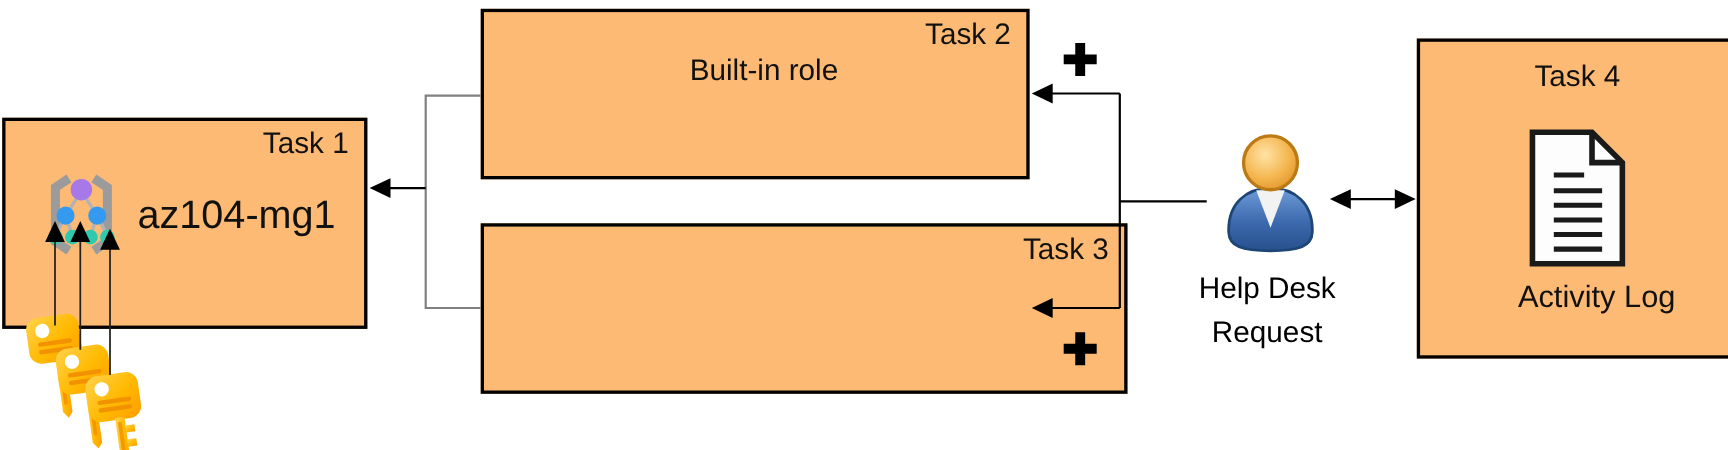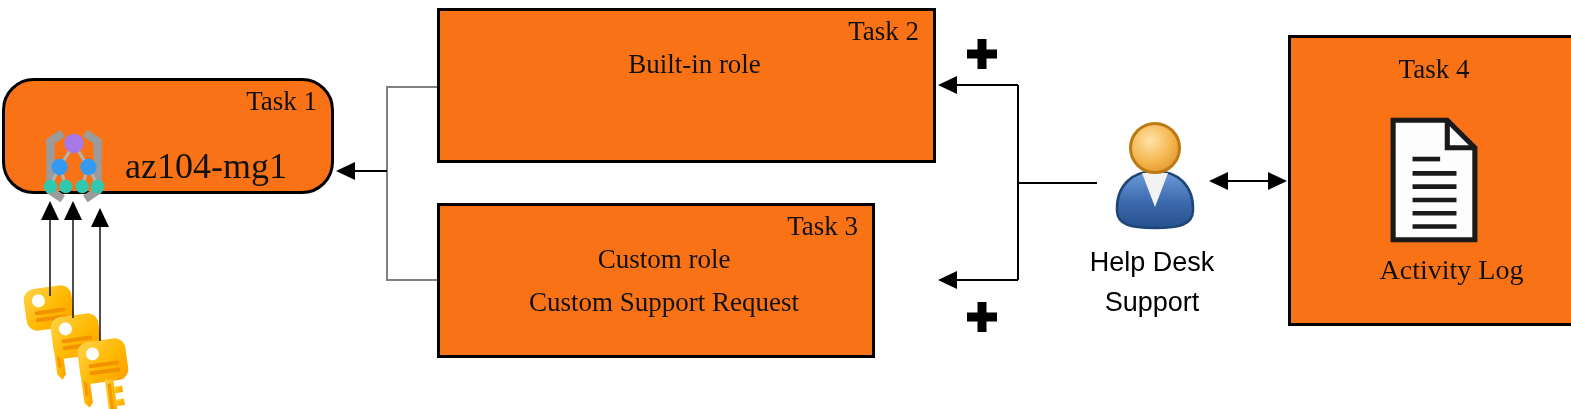--- a/index.html
+++ b/index.html
@@ -1,31 +1,31 @@
 <!DOCTYPE html>
 <html><head>
 <meta charset="utf-8">
 <style>
   html,body{margin:0;padding:0;background:#fff;}
   .canvas{
     position:relative;width:1571px;height:409px;background:#ffffff;overflow:hidden;
     font-family:"Liberation Sans","DejaVu Sans",sans-serif;color:#1a1a1a;
   }
   .box{
-    position:absolute;background:#f97316;border:3px solid #000;box-sizing:border-box;font-family:Liberation Serif, serif;
+    position:absolute;background:#fdba74;border:3px solid #000;box-sizing:border-box;
   }
   .task-label{
     position:absolute;top:5px;right:14px;font-size:27px;line-height:30px;color:#111;
   }
   .box-lines{
     position:absolute;left:16px;right:0;top:32px;text-align:center;font-size:27px;line-height:43px;color:#111;
   }
-  #task1{left:2px;top:78px;width:332px;height:116px;border-radius:32px;}
+  #task1{left:2px;top:107px;width:332px;height:192px;}
   #task2{left:437px;top:8px;width:499px;height:155px;}
-  #task3{left:437px;top:203px;width:438px;height:155px;}
+  #task3{left:437px;top:203px;width:588px;height:155px;}
   #task4{left:1288px;top:35px;width:292px;height:291px;}
   .t1-content{
     position:absolute;left:30px;top:44px;height:82px;display:flex;align-items:center;gap:12px;
   }
   .t1-name{font-size:36px;color:#111;white-space:nowrap;}
   .t4-title{position:absolute;top:16px;left:0;right:0;text-align:center;font-size:27px;color:#111;}
   .t4-icon{position:absolute;left:50%;top:78px;transform:translateX(-50%);}
   .t4-caption{position:absolute;top:216px;left:0;right:0;text-align:center;font-size:28px;color:#111;padding-left:35px;}
   .person-wrap{position:absolute;left:1105px;top:118px;width:100px;height:114px;}
   .person-label{
@@ -68,24 +68,20 @@
 
   <div class="box" id="task2">
     <div class="task-label">Task 2</div>
     <div class="box-lines">
       <div>Built-in role</div>
     </div>
   </div>
 
   <div class="box" id="task3">
     <div class="task-label">Task 3</div>
-    <div class="box-lines">
-      <div>Custom role</div>
-      <div>Custom Support Request</div>
-    </div>
   </div>
 
   <div class="box" id="task4">
     <div class="t4-title">Task 4</div>
     <svg class="t4-icon" width="94" height="128" viewBox="0 0 92 125">
       <path d="M6,4 H59 L86,31 V121 H6 Z" fill="#fdfdfd" stroke="#1a1a1a" stroke-width="5" stroke-linejoin="miter"></path>
       <polyline points="59,4 59,31 86,31" fill="none" stroke="#1a1a1a" stroke-width="5"></polyline>
       <g stroke="#1a1a1a" stroke-width="4.5">
         <line x1="25" y1="42" x2="52" y2="42"></line>
         <line x1="25" y1="56" x2="68" y2="56"></line>
@@ -117,21 +113,21 @@
           <stop offset="100%" stop-color="#ff9d00"></stop>
         </linearGradient>
       </defs>
       <path d="M50,52 C72,52 89,66 88,92 C87.5,105 76,109 50,109 C24,109 12.5,105 12,92 C11,66 28,52 50,52 Z" fill="url(#bodyGrad)" stroke="#1d4575" stroke-width="2.5"></path>
       <polygon points="37,54 50,88 63,54" fill="#f2f2f2"></polygon>
       <circle cx="50" cy="29" r="24.5" fill="url(#headGrad)" stroke="#bc7a14" stroke-width="3"></circle>
     </svg>
   </div>
   <div class="person-label">
     <div>Help Desk</div>
-    <div>Support</div>
+    <div>Request</div>
   </div>
 
   <div class="keys-wrap">
     <svg width="140" height="137" viewBox="0 0 140 137">
       <defs>
         <g id="keyShape">
           <g transform="rotate(-8 26 23)">
             <rect x="2" y="2" width="48" height="42" rx="11" fill="url(#keyGrad)"></rect>
             <path d="M25,42 V90 L29.5,96 L33.5,91 V42 Z" fill="url(#keyGrad)"></path>
             <rect x="33" y="50" width="8.5" height="6.5" fill="url(#keyGrad)"></rect>

